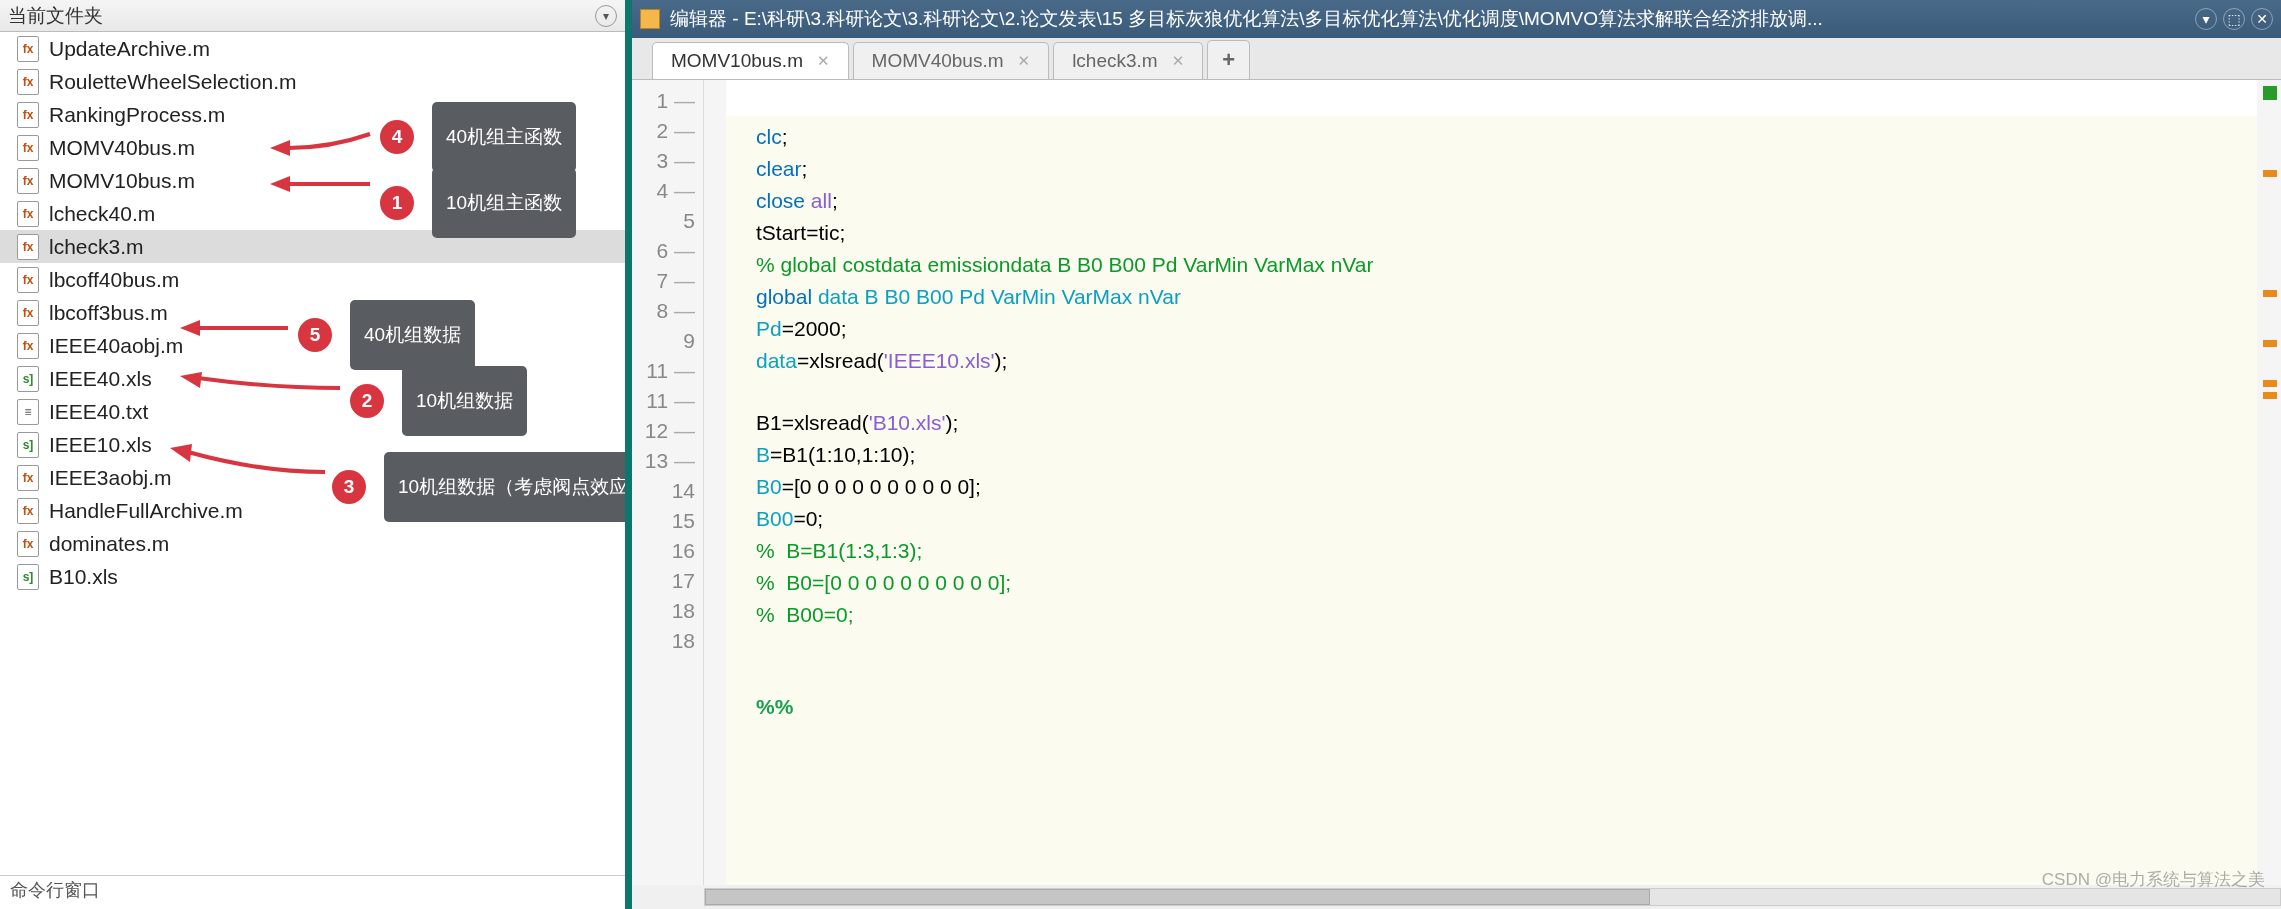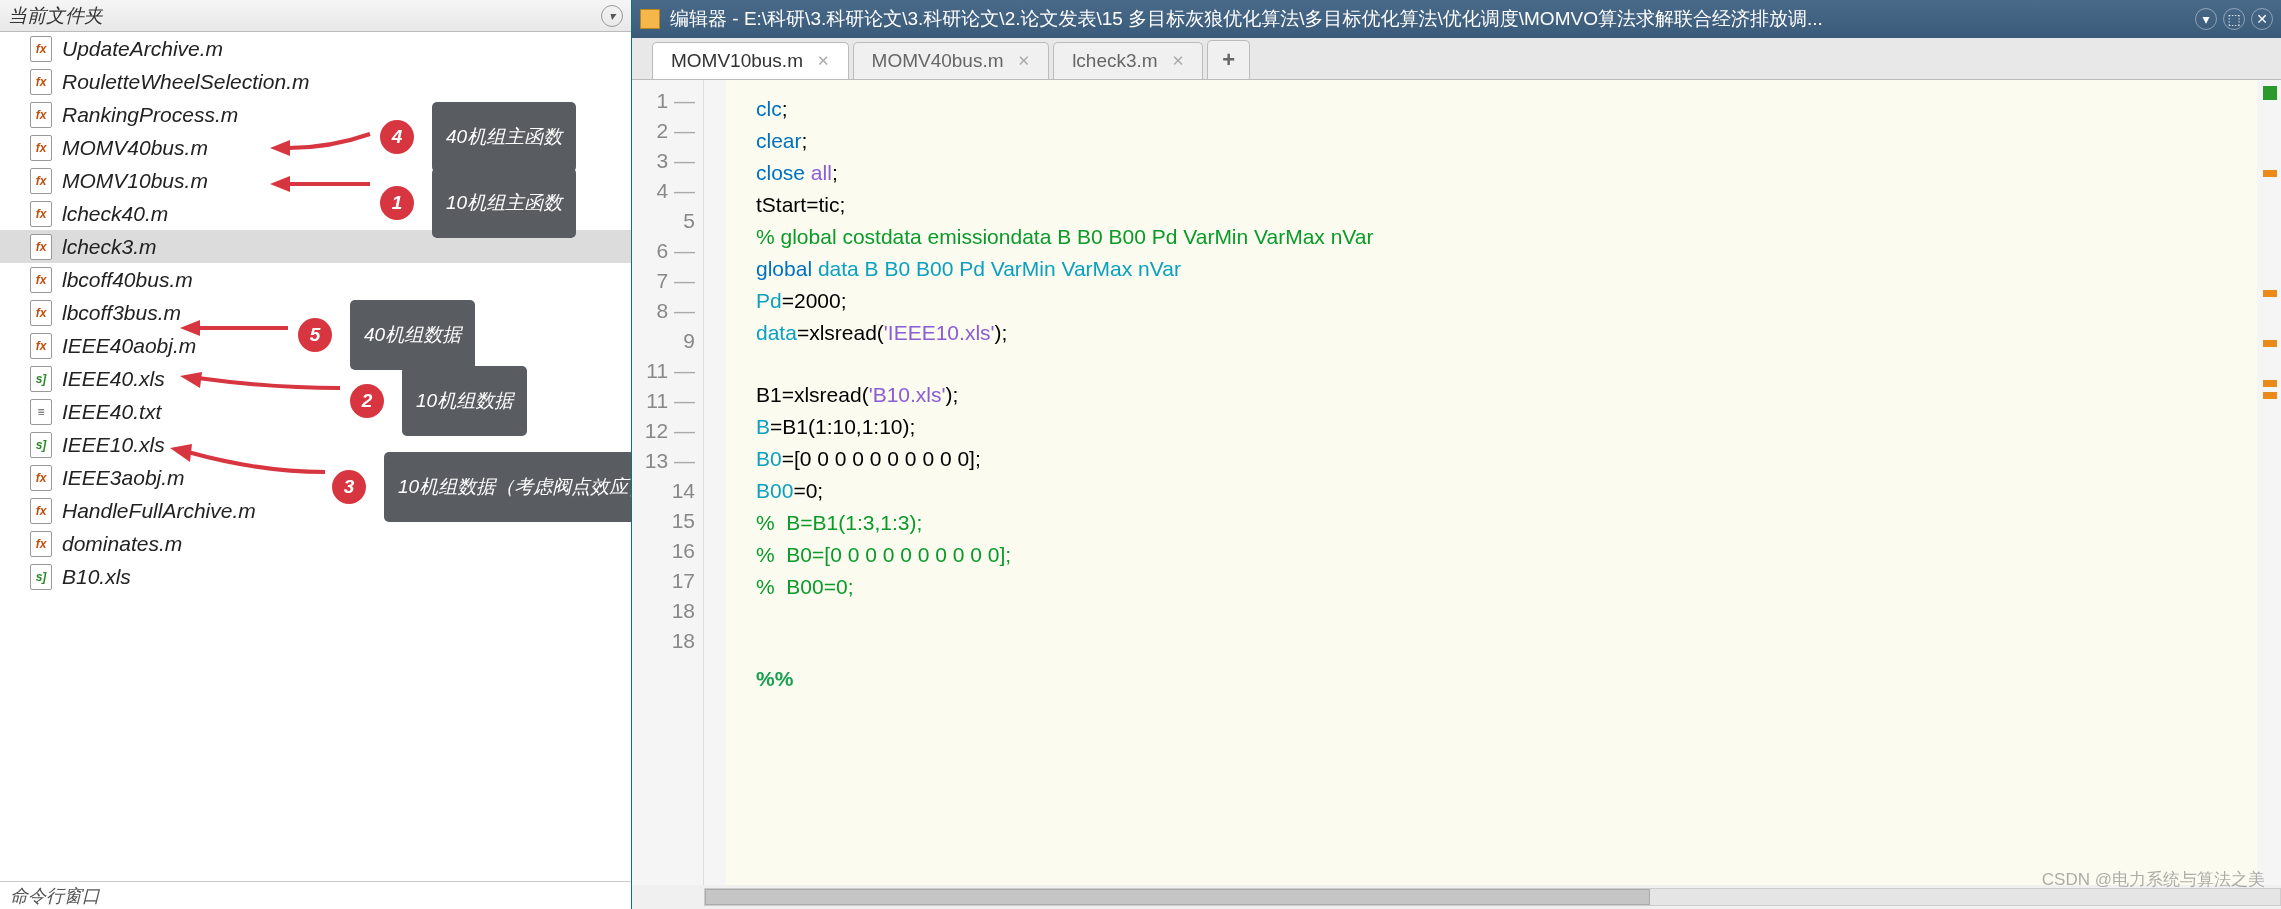--- a/index.html
+++ b/index.html
@@ -1,24 +1,24 @@
 <!DOCTYPE html>
 <html><head>
 <meta charset="utf-8">
 <style>
 * { margin: 0; padding: 0; box-sizing: border-box; font-family: "Microsoft YaHei", Arial, sans-serif; }
 body { background: #fff; display: flex; height: 909px; width: 2281px; }
-.panel-left { width: 632px; border-right: 1px solid #0f766e; display: flex; flex-direction: column; font-style: italic; }
+.panel-left { width: 632px; border-right: 7px solid #0f766e; display: flex; flex-direction: column; }
 .panel-header { background: linear-gradient(#f5f5f5,#e8e8e8); border-bottom: 1px solid #bbb; height: 32px; display: flex; align-items: center; padding: 0 8px; font-size: 19px; color: #333; justify-content: space-between; }
 .menu-icn { width: 22px; height: 22px; border: 1px solid #999; border-radius: 11px; display: flex; align-items: center; justify-content: center; font-size: 12px; color: #555; }
 .col-header { height: 30px; border-bottom: 1px solid #ccc; display: flex; align-items: center; padding-left: 8px; font-size: 19px; color: #333; }
 .doc-icn { width: 22px; height: 28px; background: #fff; border: 1px solid #aaa; border-radius: 2px; margin-right: 12px; position: relative; }
 .doc-icn::after { content: ""; position: absolute; top: 0; right: 0; width: 9px; height: 9px; background: #ddd; border-left: 1px solid #aaa; border-bottom: 1px solid #aaa; }
 .file-list { flex: 1; overflow: hidden; position: relative; }
-.file-row { height: 33px; display: flex; align-items: center; padding-left: 30px; font-size: 21px; color: #222; position: relative; }
+.file-row { height: 33px; display: flex; align-items: center; padding-left: 17px; font-size: 21px; color: #222; position: relative; }
 .file-row.selected { background: #dcdcdc; }
 .file-icn { width: 22px; height: 26px; margin-right: 10px; display: flex; align-items: center; justify-content: center; border: 1px solid #999; border-radius: 2px; font-size: 12px; font-weight: bold; }
 .file-icn.m { color: #c05010; background: #fff; }
 .file-icn.x { color: #2a8a2a; background: #fff; }
 .file-icn.t { color: #555; background: #fff; }
 .annot { position: absolute; display: flex; align-items: center; z-index: 10; }
 .annot-badge { width: 34px; height: 34px; border-radius: 17px; background: #d7353f; color: #fff; display: flex; align-items: center; justify-content: center; font-size: 19px; font-weight: bold; }
 .annot-label { background: #595c61; color: #fff; padding: 22px 14px; border-radius: 5px; font-size: 19px; margin-left: 18px; white-space: nowrap; }
 .arrow { position: absolute; z-index: 9; }
 .arrow-body { stroke: #d7353f; stroke-width: 4; fill: none; }
@@ -31,34 +31,34 @@
 .title-btn { width: 22px; height: 22px; border: 1px solid rgba(255,255,255,.4); border-radius: 12px; display: flex; align-items: center; justify-content: center; font-size: 14px; }
 .tabbar { background: #e8e8e8; height: 42px; display: flex; align-items: flex-end; border-bottom: 1px solid #bbb; padding-left: 20px; }
 .tab { background: #fff; border: 1px solid #bbb; border-bottom: none; padding: 7px 18px; margin-right: 4px; border-radius: 5px 5px 0 0; display: flex; align-items: center; font-size: 19px; color: #333; }
 .tab.inactive { background: #f0f0f0; color: #666; }
 .tab .close { margin-left: 14px; color: #aaa; font-size: 15px; }
 .tab.add { padding: 6px 14px; }
 .editor-area { flex: 1; display: flex; background: #fff; position: relative; }
 .gutter { width: 72px; background: #f5f5f5; border-right: 1px solid #ddd; font-family: Consolas, monospace; font-size: 21px; color: #888; text-align: right; padding-right: 8px; padding-top: 6px; }
 .gutter div { height: 30px; line-height: 30px; }
 .gutter .dash::after { content: " —"; color: #aaa; }
-.code { flex: 1; background: #fbfbef; font-family: Consolas, "Courier New", monospace; font-size: 21px; padding-top: 14px; padding-left: 30px; line-height: 30px; white-space: pre; }
+.code { flex: 1; background: #fbfbef; font-family: Consolas, "Courier New", monospace; font-size: 21px; padding-top: 6px; padding-left: 30px; line-height: 30px; white-space: pre; margin-top: 36px; }
 .code .kw { color: #0070c0; }
 .code .kw2 { color: #0aa0c0; }
 .code .str { color: #8a5cd6; }
 .code .com { color: #0a9a2a; }
 .code .sec { color: #16a050; font-weight: bold; }
 .breakbar { width: 22px; background: #f5f5f5; }
 .sidebar-r { width: 24px; background: #f5f5f5; position: relative; }
 .sidebar-r .sq { position: absolute; top: 6px; right: 4px; width: 14px; height: 14px; background: #2a9a2a; }
 .mark-o { position: absolute; right: 4px; width: 14px; height: 7px; background: #ea8a1a; }
 .bottom-scroll { height: 24px; background: #f0f0f0; display: flex; align-items: center; }
 .scroll-track { margin-left: 72px; flex: 1; height: 18px; background: #e5e5e5; border: 1px solid #ccc; position: relative; }
 .scroll-thumb { position: absolute; left: 0; top: 0; height: 100%; width: 60%; background: #c5c5c5; border: 1px solid #aaa; }
-.bottom-label { height: 28px; border-top: 1px solid #ccc; padding: 2px 10px; font-size: 18px; color: #555; }
+.bottom-label { height: 34px; border-top: 1px solid #ccc; padding: 2px 10px; font-size: 18px; color: #555; }
 .watermark { position: absolute; bottom: 18px; right: 16px; font-size: 17px; color: rgba(120,120,120,.6); z-index: 5; }
 </style>
 </head>
 <body>
 
 <div class="panel-left">
   <div class="panel-header">
     <span>当前文件夹</span>
     <span class="menu-icn">▾</span>
   </div>

